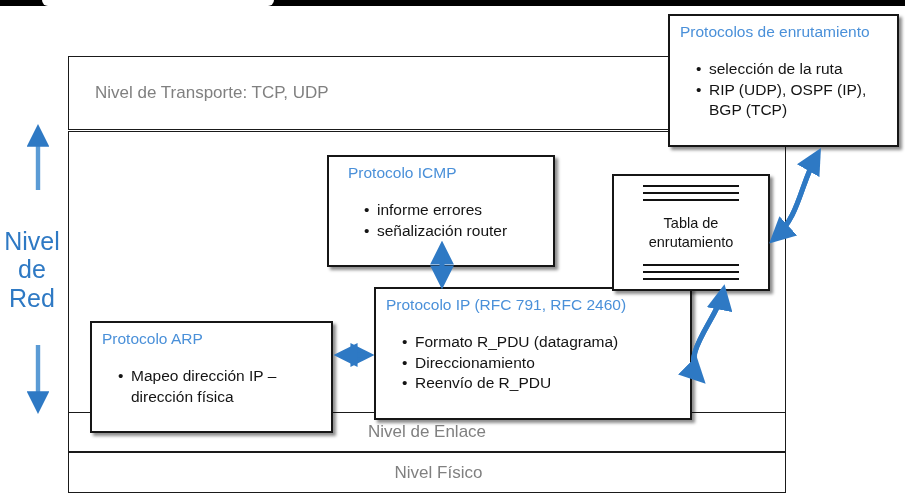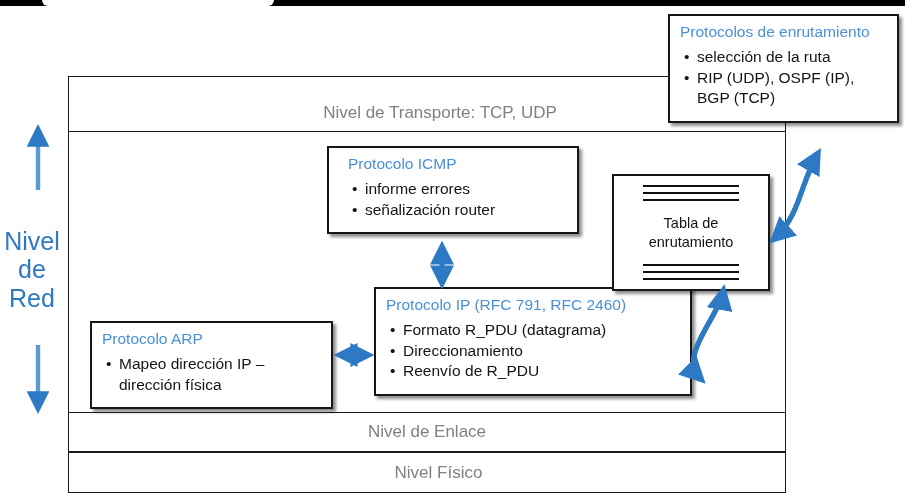--- a/index.html
+++ b/index.html
@@ -37,21 +37,21 @@
     box-sizing: border-box;
     border: 1.6px solid #1a1a1a;
     background: #ffffff;
     color: #808080;
     font-size: 17px;
     display: flex;
     align-items: center;
   }
   .layer.left-al { justify-content: flex-start; padding-left: 26px; }
   .layer.center-al { justify-content: center; }
-  #layer-transport { left: 68px; top: 76px; width: 718px; height: 74px; justify-content: center; }
+  #layer-transport { left: 68px; top: 56px; width: 718px; height: 74px; }
   #layer-network   { left: 68px; top: 131px; width: 718px; height: 282px; color: transparent; }
   #layer-enlace    { left: 68px; top: 412px; width: 718px; height: 40px; }
   #layer-fisico    { left: 68px; top: 452px; width: 718px; height: 41px; padding-left: 23px; }
 
   
   .box {
     position: absolute;
     box-sizing: border-box;
     background: #ffffff;
     border: 2.2px solid #161616;
@@ -59,41 +59,41 @@
     padding: 6px 10px 8px 10px;
   }
   .box .title {
     color: #4A90D9;
     font-size: 15.5px;
     line-height: 1.34;
     white-space: nowrap;
   }
   .box .bullets {
     list-style: none;
-    margin: 4px; padding: 0;
+    margin: 16px; padding: 0;
     color: #141414;
     font-size: 15.5px;
     line-height: 1.34;
   }
   .box .bullets li {
     position: relative;
     padding-left: 13px;
     white-space: nowrap;
   }
   .box .bullets li:not(.nobullet)::before {
     content: "\2022";
     position: absolute;
     left: 0; top: 0;
   }
   
   #box-routing { left: 668px; top: 14px; width: 231px; }
   #box-routing .title { white-space: normal; }
   #box-routing .bullets li { white-space: normal; }
 
-  #box-icmp { left: 327px; top: 146px; width: 252px; padding-left: 19px; }
+  #box-icmp { left: 327px; top: 155px; width: 228px; padding-left: 19px; }
   #box-ip   { left: 374px; top: 287px; width: 318px; }
   #box-arp  { left: 90px;  top: 321px; width: 243px; }
   #box-arp .bullets li { white-space: normal; }
 
   
   #doc-table {
     position: absolute;
     left: 612px; top: 163px;
     width: 158px; height: 117px;
     box-sizing: border-box;

